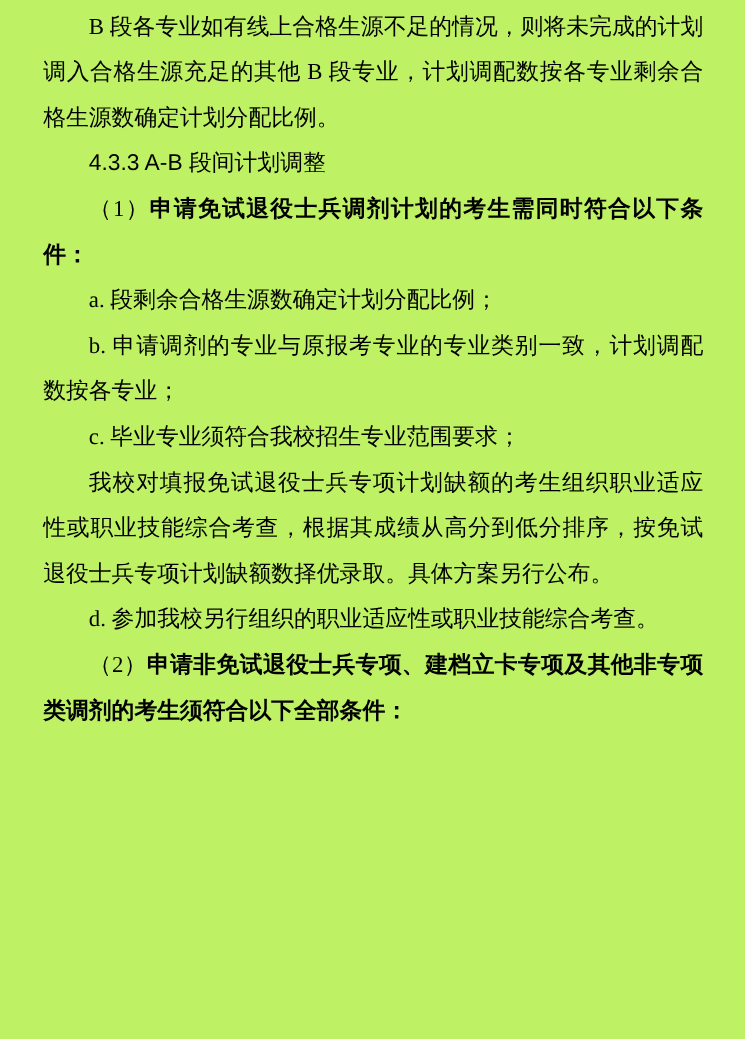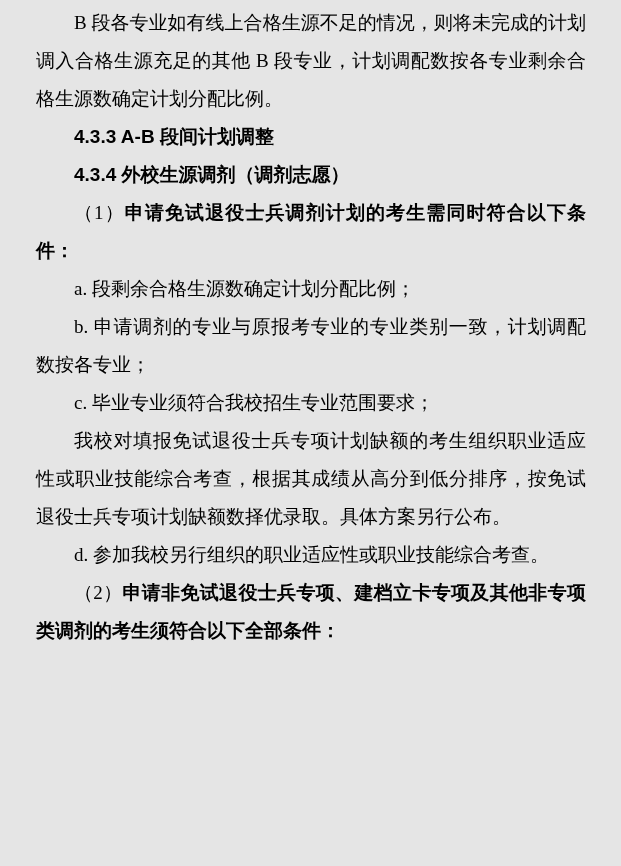--- a/index.html
+++ b/index.html
@@ -5,57 +5,56 @@
   html, body {
     margin: 0;
     padding: 0;
     background: #ffffff;
   }
   .page {
     position: relative;
     width: 621px;
     height: 866px;
     box-sizing: border-box;
-    background: #e5e5e5;
+    background: #bef264;
     color: #000000;
     padding: 4px 35px 0 36px;
     font-family: "Liberation Serif", "DejaVu Serif", serif;
     font-size: 19px;
     line-height: 38px;
     text-align: justify;
     overflow: hidden;
   }
   .page p {
     margin: 0;
     padding: 0;
     text-indent: 2em;
   }
   .heading {
-    font-weight: bold;
+    font-weight: normal;
     font-family: "Liberation Sans", "DejaVu Sans", sans-serif;
   }
   .bold-seg {
     font-weight: bold;
     font-family: "Liberation Sans", "DejaVu Sans", sans-serif;
   }
   .prefix-seg {
     font-weight: normal;
   }
 </style>
 </head>
 <body>
 
 <div class="page">
 
   <p>B 段各专业如有线上合格生源不足的情况，则将未完成的计划调入合格生源充足的其他 B 段专业，计划调配数按各专业剩余合格生源数确定计划分配比例。</p>
 
   <p class="heading">4.3.3 A-B 段间计划调整</p>
 
 
-  <p class="heading">4.3.4 外校生源调剂（调剂志愿）</p>
 
 
   <p><span class="prefix-seg">（1）</span><span class="bold-seg">申请免试退役士兵调剂计划的考生需同时符合以下条件：</span></p>
 
   <p>a. 段剩余合格生源数确定计划分配比例；</p>
 
   <p>b. 申请调剂的专业与原报考专业的专业类别一致，计划调配数按各专业；</p>
 
   <p>c. 毕业专业须符合我校招生专业范围要求；</p>
 

